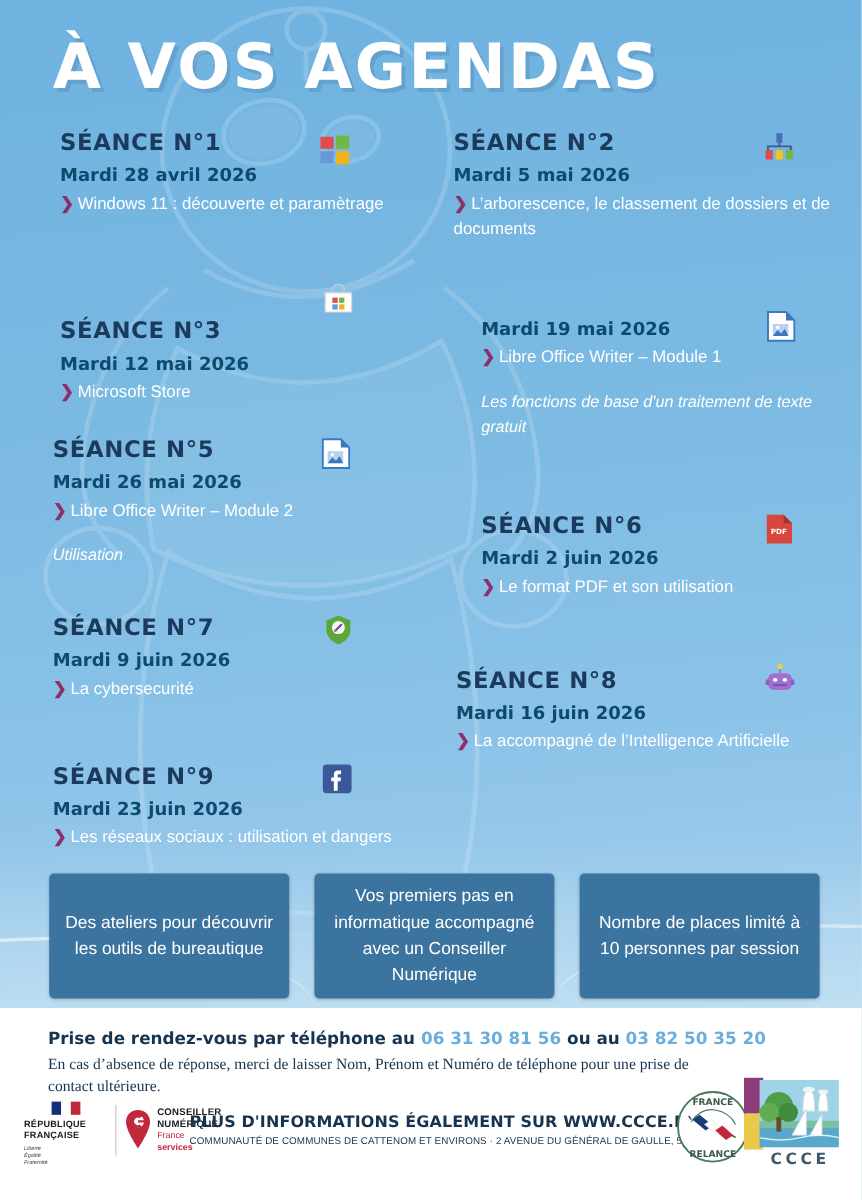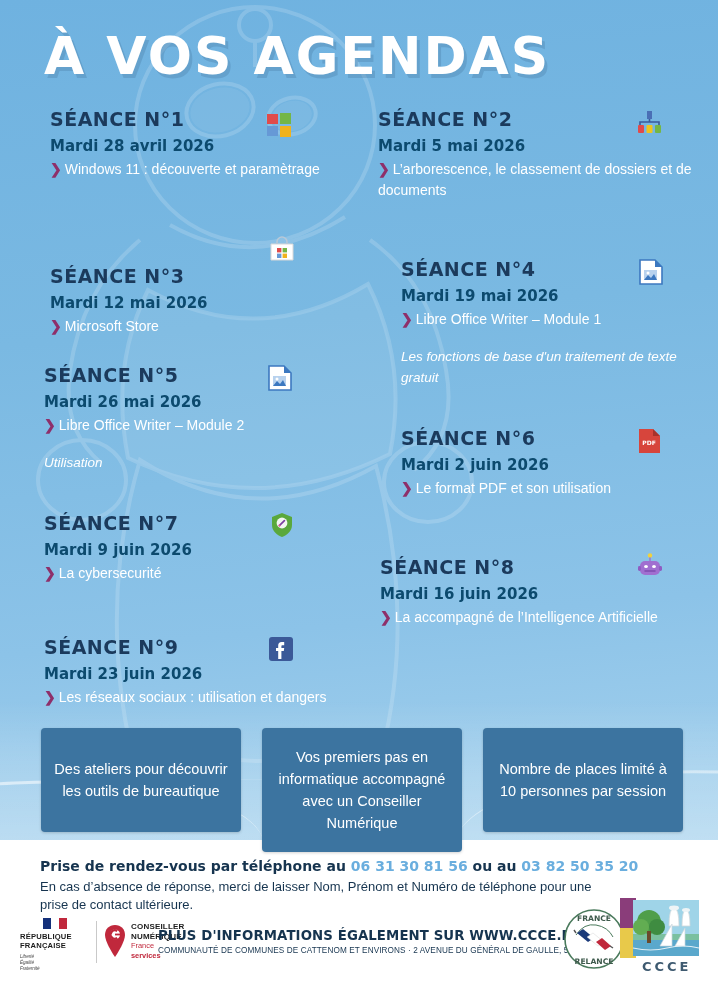--- a/index.html
+++ b/index.html
@@ -86,33 +86,33 @@
     background: #3c74a0;
     border-radius: 4px;
     color: #ffffff;
     display: flex; align-items: center; justify-content: center;
     text-align: center;
     font-size: 14.5px; line-height: 22px;
     padding: 6px 10px;
     box-shadow: 0 1px 3px rgba(0,0,0,.18);
   }
   #box1 { left: 41px;  width: 200px; height: 104px; }
-  #box2 { left: 262px; width: 200px; height: 124px; }
+  #box2 { left: 262px; width: 200px; height: 104px; }
   #box3 { left: 483px; width: 200px; height: 104px; }
 
   
   .contact { position: absolute; left: 40px; top: 858px; width: 560px; }
   .contact .line1 {
     font-size: 14px; font-weight: 700; color: #16344f; white-space: nowrap;
     font-family: "DejaVu Sans", sans-serif;
   }
   .contact .line1 .tel { color: #6aaede; font-weight: 700; }
   .contact .line2 {
     margin-top: 4px; font-size: 13px; color: #16344f; line-height: 18px;
-    font-family: Liberation Sans, sans-serif;
+    font-family: Liberation Serif, serif;
   }
 
   
   .footer-info { position: absolute; left: 158px; top: 928px; width: 420px; text-align: center; }
   .footer-info .big {
     font-size: 13.3px; font-weight: 700; color: #16344f; letter-spacing: .1px;
     white-space: nowrap; font-family: "DejaVu Sans", sans-serif;
   }
   .footer-info .small {
     margin-top: 3px; font-size: 8.2px; color: #16344f; letter-spacing: .1px;
@@ -211,21 +211,20 @@
       <path d="M2 8 H24 V24 H2 Z" fill="#ffffff" stroke="#d8d8d8" stroke-width="1"></path>
       <path d="M8 8 V6 a5 5 0 0 1 10 0 V8" fill="none" stroke="#b9c9d8" stroke-width="1.6"></path>
       <rect x="8" y="12" width="4.4" height="4.4" fill="#e04b4b"></rect>
       <rect x="13.6" y="12" width="4.4" height="4.4" fill="#74b646"></rect>
       <rect x="8" y="17.6" width="4.4" height="4.4" fill="#6699d6"></rect>
       <rect x="13.6" y="17.6" width="4.4" height="4.4" fill="#f0b21d"></rect>
     </svg>
   </div>
 
   <div class="session" style="left:401px; top:258px; width:300px;">
-    <div class="s-head">SÉANCE N°4</div>
     <div class="s-date">Mardi 19 mai 2026</div>
     <div class="s-topic"><span class="chev">❯</span><span>Libre Office Writer – Module 1</span></div>
     <div class="s-sub">Les fonctions de base d'un traitement de texte gratuit</div>
   </div>
   <div class="s-icon" style="left:639px; top:259px;">
     <svg class="ico" width="24" height="26" viewBox="0 0 24 26">
       <path d="M1 1 H16 L23 8 V25 H1 Z" fill="#ffffff" stroke="#3c78c0" stroke-width="1.6"></path>
       <path d="M16 1 L23 8 H16 Z" fill="#3c78c0"></path>
       <rect x="5" y="11" width="13" height="10" fill="#b8d2ee"></rect>
       <path d="M5 21 l4-5 3 3 3-4 3 6 z" fill="#3c78c0"></path>

